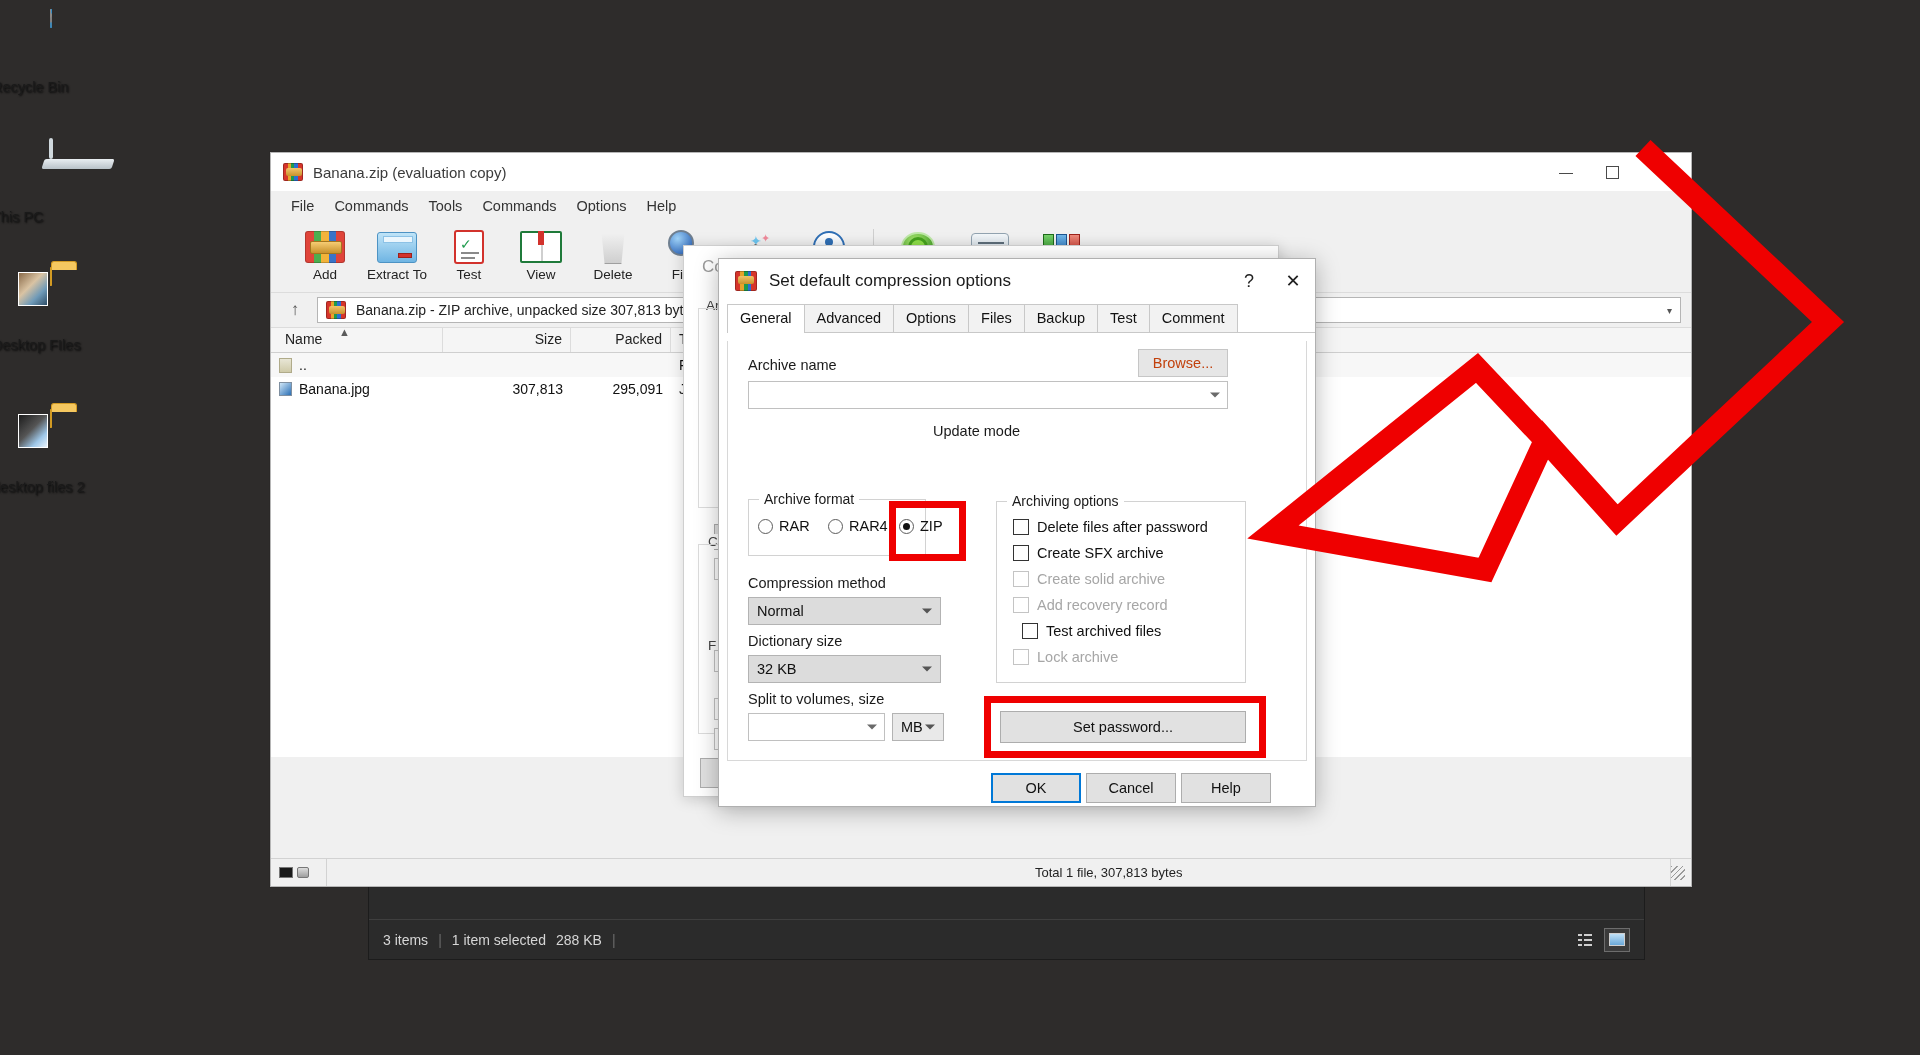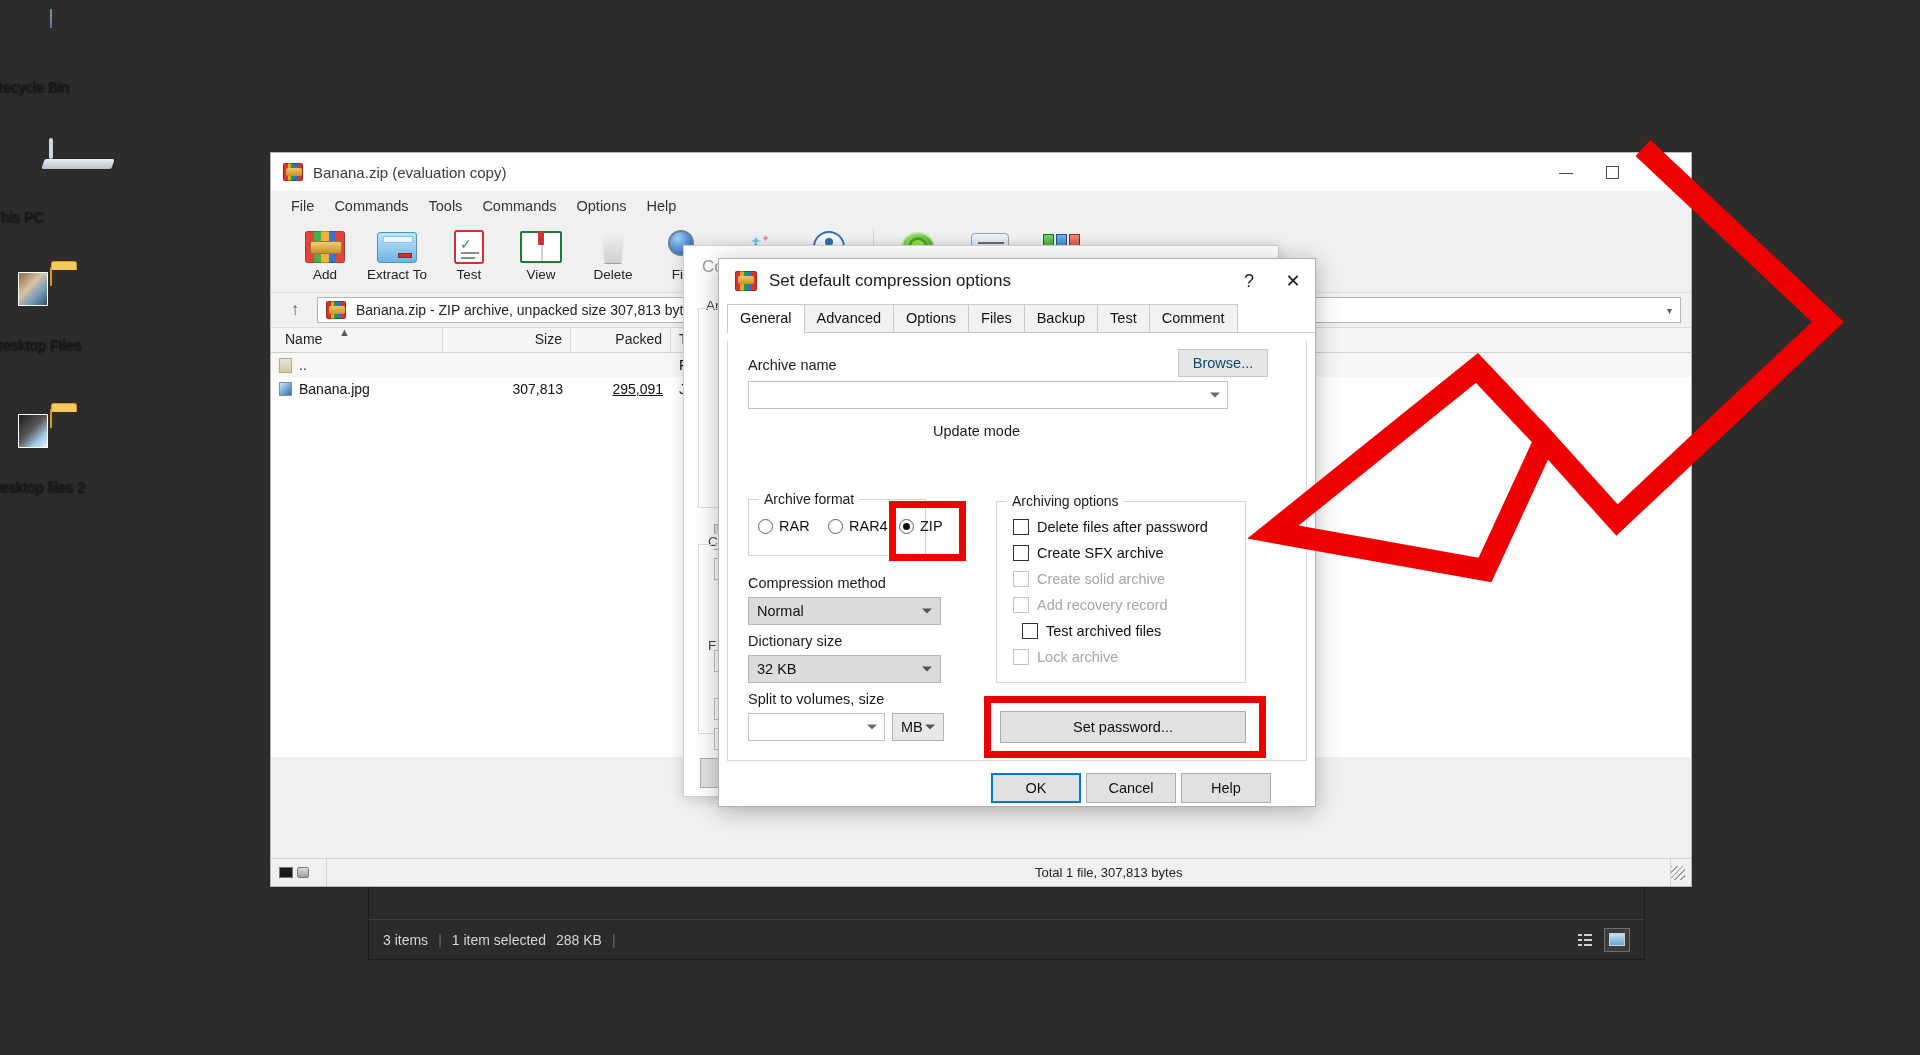--- a/index.html
+++ b/index.html
@@ -146,21 +146,21 @@
   .inp .carr{position:absolute;right:7px;top:50%;transform:translateY(-50%);
              width:0;height:0;border-left:5px solid transparent;border-right:5px solid transparent;
              border-top:5px solid #6a6a6a;}
   .combo{position:absolute;background:#dcdcdc;border:1px solid #b3b3b3;font-size:14.5px;color:#111;
          display:flex;align-items:center;padding-left:8px;}
   .combo .carr{position:absolute;right:8px;top:50%;transform:translateY(-50%);
          width:0;height:0;border-left:5px solid transparent;border-right:5px solid transparent;
          border-top:5px solid #555;}
   .btn{position:absolute;background:#e1e1e1;border:1px solid #adadad;font-size:14.5px;color:#111;
        display:flex;align-items:center;justify-content:center;}
-  .btn.disabled{color:#0c4a6e;background:#e6e6e6;border-color:#c6c6c6;margin-left:40px;}
+  .btn.disabled{color:#c2410c;background:#e6e6e6;border-color:#c6c6c6;}
   .btn.default{border:2px solid #0078d7;background:#e1e1e1;}
   .group{position:absolute;border:1px solid #d2d2d2;}
   .group>.gl{position:absolute;top:-9px;left:10px;background:#fff;padding:0 5px;font-size:14px;color:#1a1a1a;}
   .radio{position:absolute;display:flex;align-items:center;font-size:14.5px;color:#111;gap:6px;}
   .radio .dot{width:15px;height:15px;border:1.5px solid #5c5c5c;border-radius:50%;background:#fff;
               display:flex;align-items:center;justify-content:center;flex:none;}
   .radio.on .dot:after{content:"";width:7px;height:7px;border-radius:50%;background:#111;}
   .chk{position:absolute;display:flex;align-items:center;font-size:14.5px;color:#111;gap:8px;}
   .chk .box{width:16px;height:16px;border:1.6px solid #333;background:#fff;flex:none;}
   .chk.dis{color:#a6a6a6;}
@@ -409,21 +409,21 @@
       <span class="wr-cell" style="width:128px;text-align:right;"></span>
       <span class="wr-cell" style="width:100px;text-align:right;"></span>
       <span class="wr-cell" style="width:180px;">File folder</span>
     </div>
     <div class="wr-row">
       <span class="wr-cell" style="width:172px;display:flex;align-items:center;gap:7px;">
         <span style="width:13px;height:14px;background:linear-gradient(135deg,#cfe6f7,#2a6fb5);border:1px solid #7f8fa0;display:inline-block;"></span>
         <span>Banana.jpg</span>
       </span>
       <span class="wr-cell" style="width:128px;text-align:right;">307,813</span>
-      <span class="wr-cell" style="width:100px;text-align:right;text-decoration:underline;">295,091</span>
+      <span class="wr-cell" style="width:100px;text-align:right;">295,091</span>
       <span class="wr-cell" style="width:180px;">JPG File</span>
     </div>
   </div>
 
   <div class="wr-status">
     <span class="left">
       <span style="width:14px;height:11px;background:#1a1a1a;border:1px solid #777;display:inline-block;"></span>
       <span style="width:12px;height:11px;border-radius:2px;background:linear-gradient(180deg,#dcdcdc,#9e9e9e);border:1px solid #777;display:inline-block;"></span>
     </span>
     <span class="mid">

